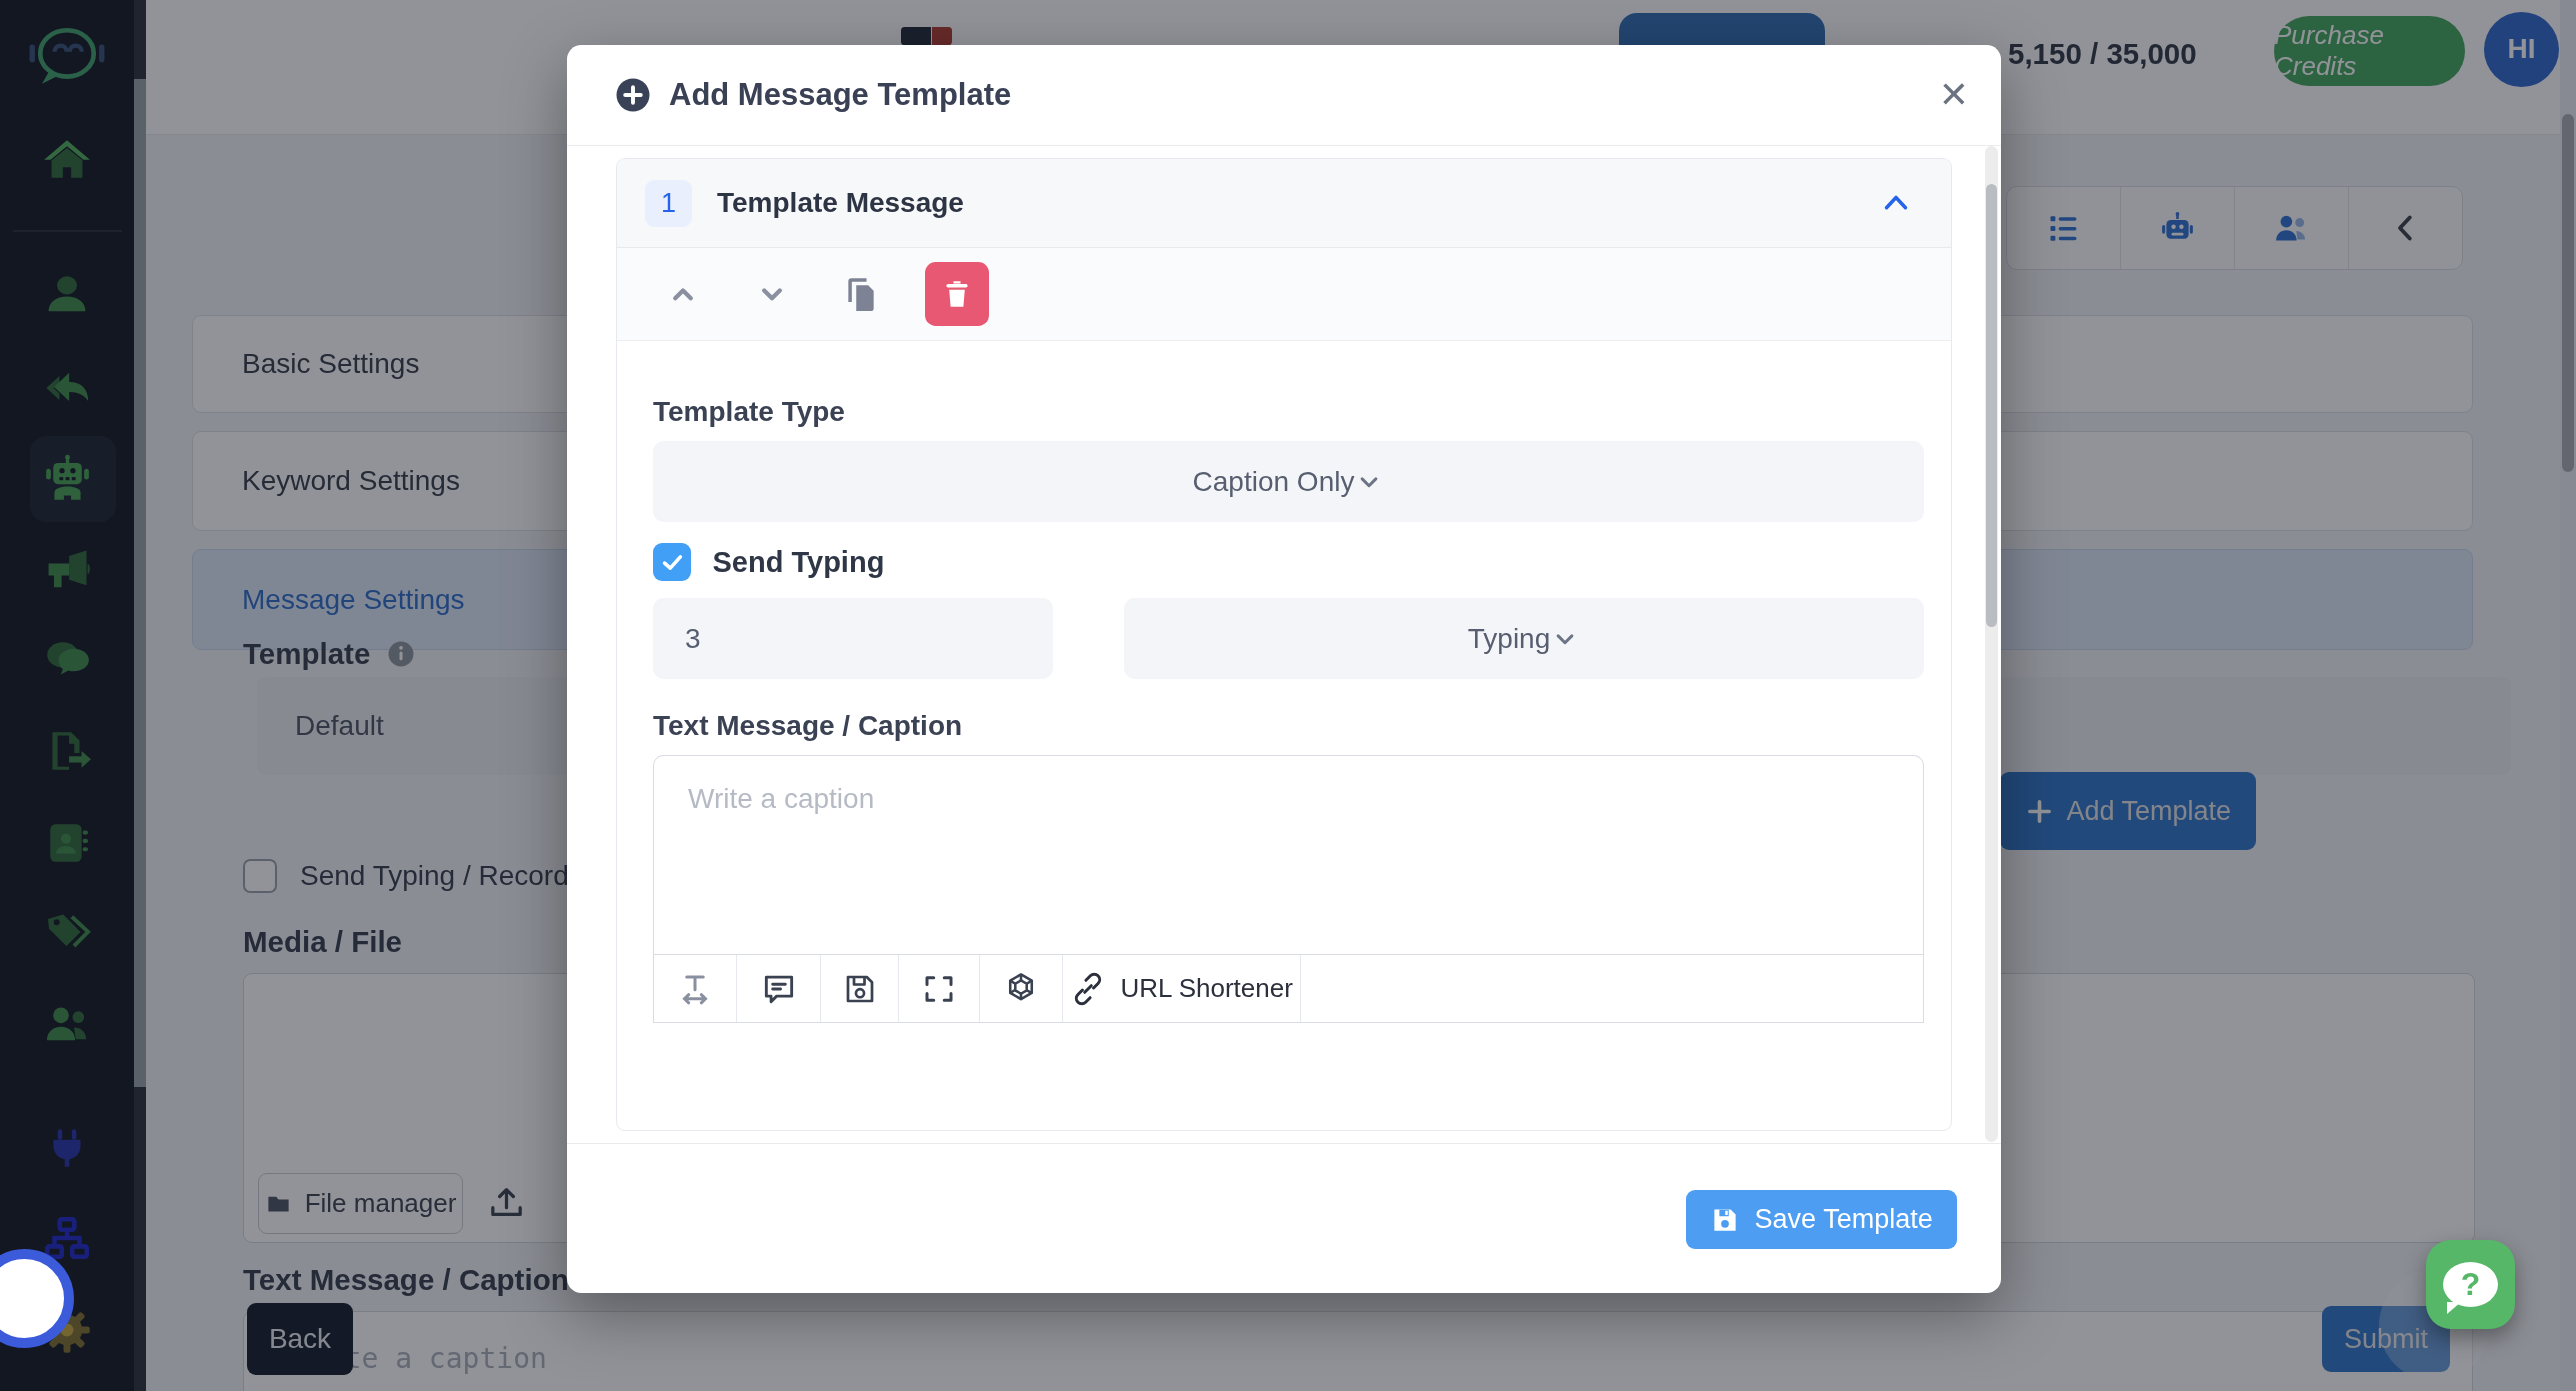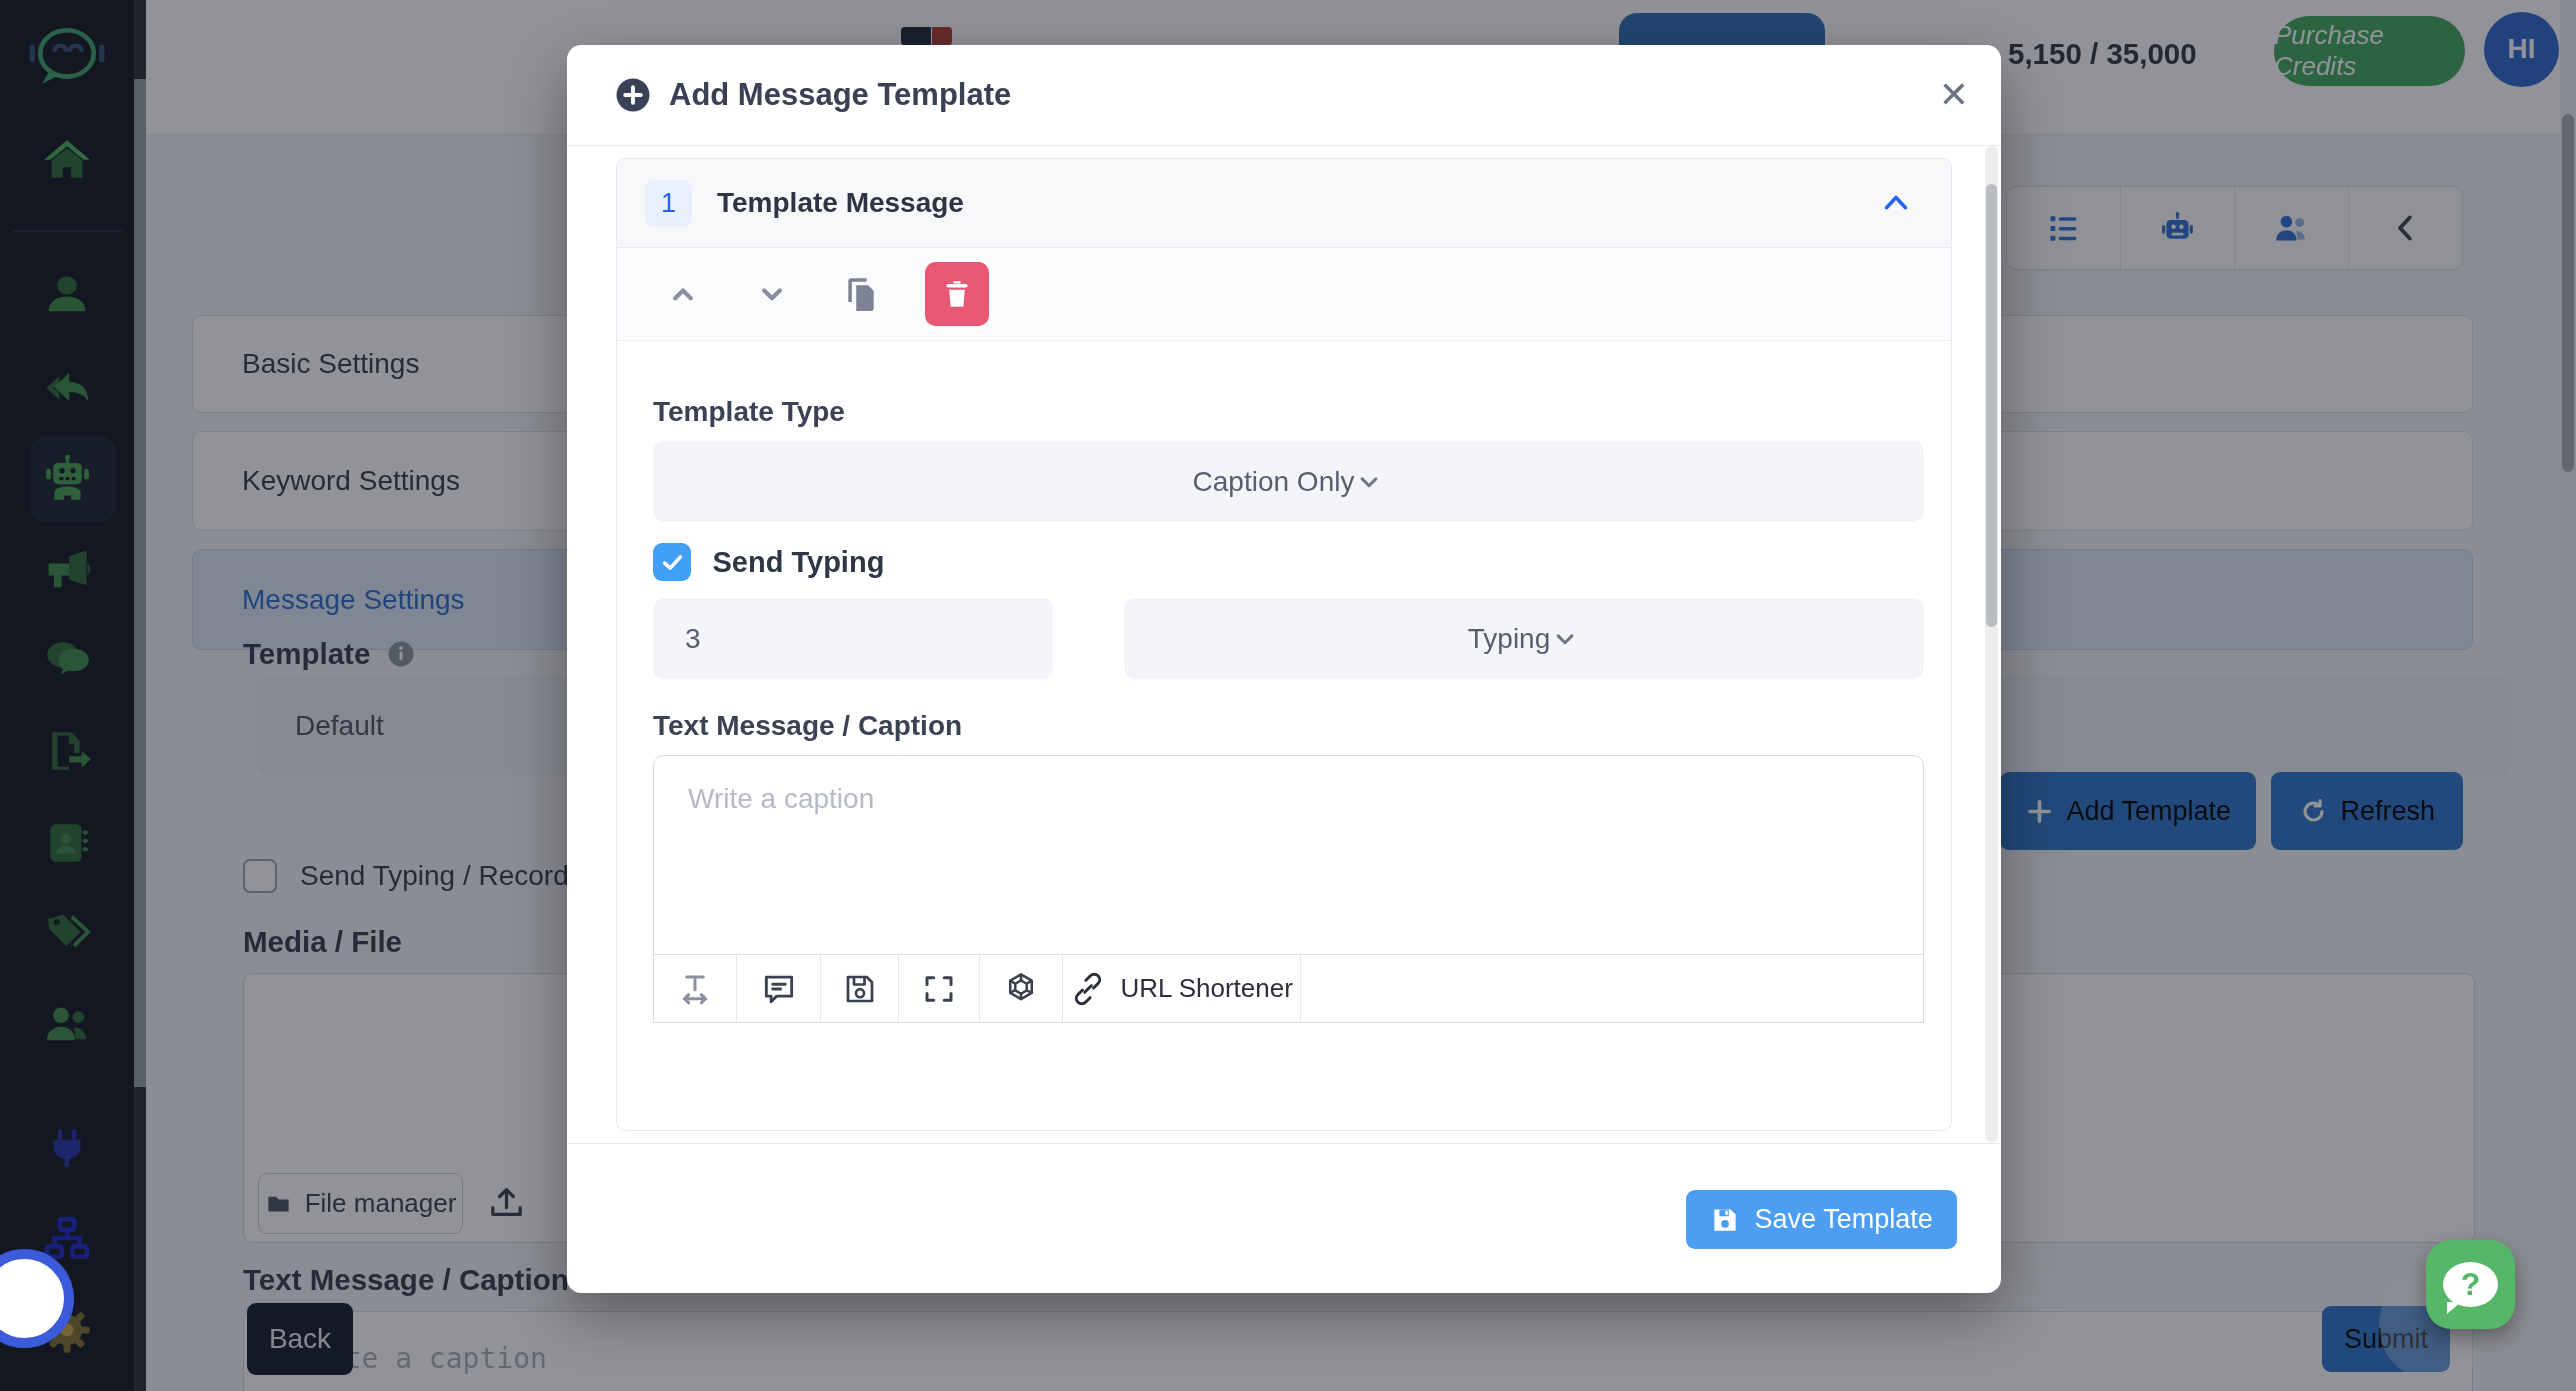--- a/index.html
+++ b/index.html
@@ -13,21 +13,21 @@
   .avatar{border-radius:50%;background:#2f66cf;color:#fff;font-weight:bold;font-size:28px;display:flex;align-items:center;justify-content:center;}
   .pagetitle{font-size:37px;font-weight:bold;color:#2e3440;}
   .btngroup{display:flex;background:#fdfdfe;border:1.8px solid #d9dce1;border-radius:10.7px;overflow:hidden;}
   .btngroup .cell{width:113px;height:82px;display:flex;align-items:center;justify-content:center;border-right:1.8px solid #e3e5ea;}
   .btngroup .cell:last-child{border-right:none;}
   .card{position:absolute;left:49px;width:2281px;background:#ffffff;border:1.8px solid #dcdfe4;border-radius:9px;
         display:flex;align-items:center;padding-left:49px;box-sizing:border-box;font-size:28px;color:#343b48;}
   .card.active{background:#dfe9f8;color:#2d6bc8;border-color:#c9d6ea;}
   .dimlabel{font-size:28px;font-weight:600;color:#333b4a;}
   .ghostselect{background:#eceef1;border-radius:9px;display:flex;align-items:center;font-size:28px;color:#4b5263;}
-  .bluebtn{background:#2d74c9;border-radius:9px;color:#000000;font-size:27px;display:flex;align-items:center;justify-content:center;gap:12.5px;}
+  .bluebtn{background:#2d74c9;border-radius:9px;color:#e5e5e5;font-size:27px;display:flex;align-items:center;justify-content:center;gap:12.5px;}
   .chkbox{width:30px;height:30px;border:2.7px solid #9aa0ab;border-radius:7.2px;background:#fff;}
   .mediabox{position:absolute;background:#fff;border:1.8px solid #d4d7dc;border-radius:9px;}
   .outlinebtn{background:#fff;border:1.8px solid #c9ccd2;border-radius:9px;display:flex;align-items:center;justify-content:center;gap:12.5px;font-size:26px;color:#3a414e;}
   .darkbtn{background:#131a2b;border-radius:9px;color:#e8eaee;font-size:28px;display:flex;align-items:center;justify-content:center;}
   .pg-textarea{position:absolute;background:#fff;border:1.8px solid #d4d7dc;border-radius:9px;font-size:28px;color:#3a414e;padding:30px 0 0 50px;box-sizing:border-box;}
   .pg-textarea::placeholder{color:#a9aeb9;}
   
   .sidebar{position:absolute;left:0;top:0;width:143px;height:1392px;background:#10151f;z-index:2;}
   .sb-item{position:absolute;left:0;width:134px;display:flex;justify-content:center;}
   .sb-active{position:absolute;left:30px;top:436px;width:86px;height:86px;background:#1a2230;border-radius:16px;}
@@ -154,27 +154,20 @@
     <div class="ghostselect abs" style="left:114px;top:677px;width:2216px;height:98px;padding-left:38px;">
       <span>Default</span>
     </div>
 
     <div class="bluebtn abs" style="left:1857px;top:772px;width:256px;height:78px;">
       <svg width="29" height="29" viewBox="0 0 24 24" stroke="#fff" stroke-width="3" stroke-linecap="round">
           <path d="M12 4 v16 M4 12 h16" fill="none"></path>
         </svg>
       <span>Add Template</span>
     </div>
-    <div class="bluebtn abs" style="left:2128px;top:772px;width:192px;height:78px;">
-      <svg width="29" height="29" viewBox="0 0 24 24" fill="none" stroke="#fff" stroke-width="2.6" stroke-linecap="round">
-        <path d="M19 12a7 7 0 1 1-2-4.9"></path>
-          <path d="M17.5 3 v4.3 h-4.3" stroke-linejoin="round"></path>
-      </svg>
-      <span>Refresh</span>
-    </div>
 
     <div class="abs" style="left:100px;top:859px;display:flex;align-items:center;gap:23px;">
       <span class="chkbox"></span>
       <span class="dimlabel" style="font-weight:normal;font-size:28px;">Send Typing / Record</span>
     </div>
 
     <div class="dimlabel abs" style="left:100px;top:925px;font-size:29.5px;">Media / File</div>
     <div class="mediabox" style="left:100px;top:973px;width:2230px;height:268px;">
       <div class="outlinebtn abs" style="left:14.3px;top:199px;width:203px;height:59px;">
         <svg width="27" height="27" viewBox="0 0 24 24" fill="#4a5160">

